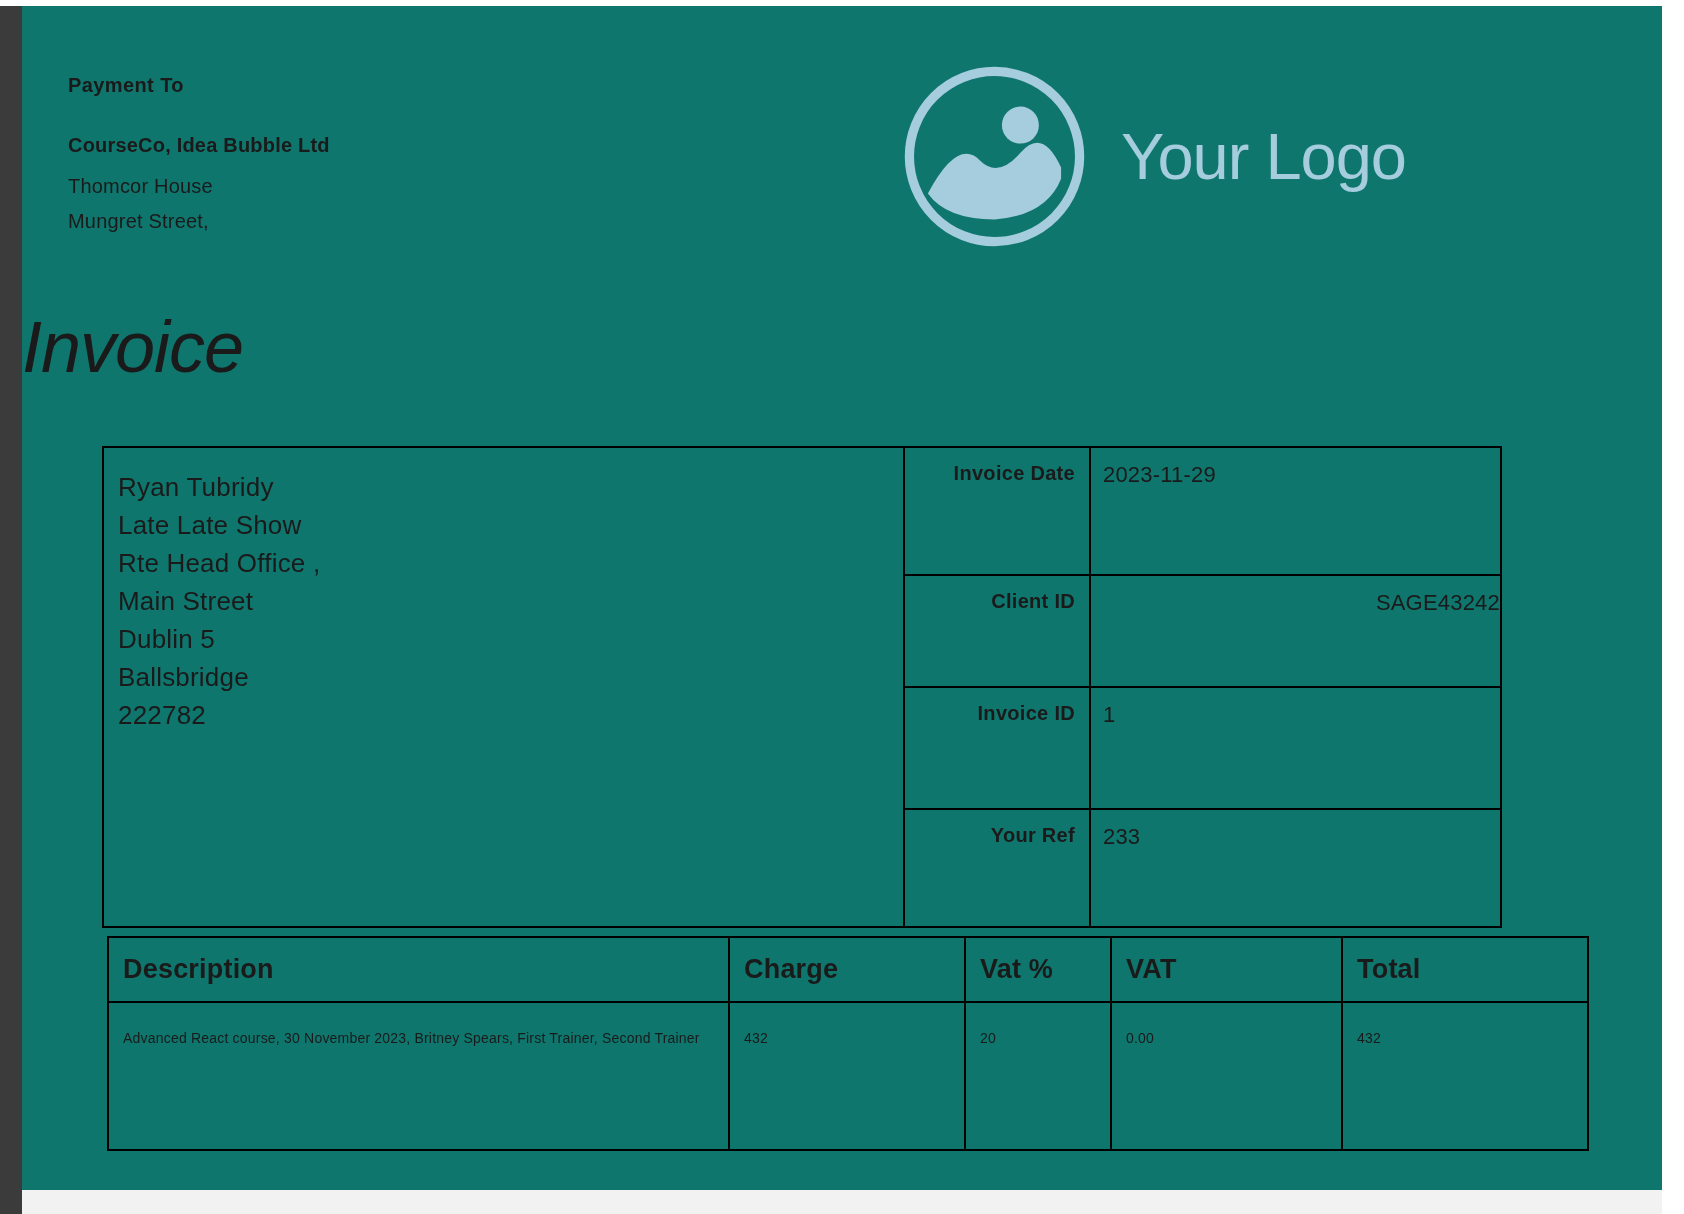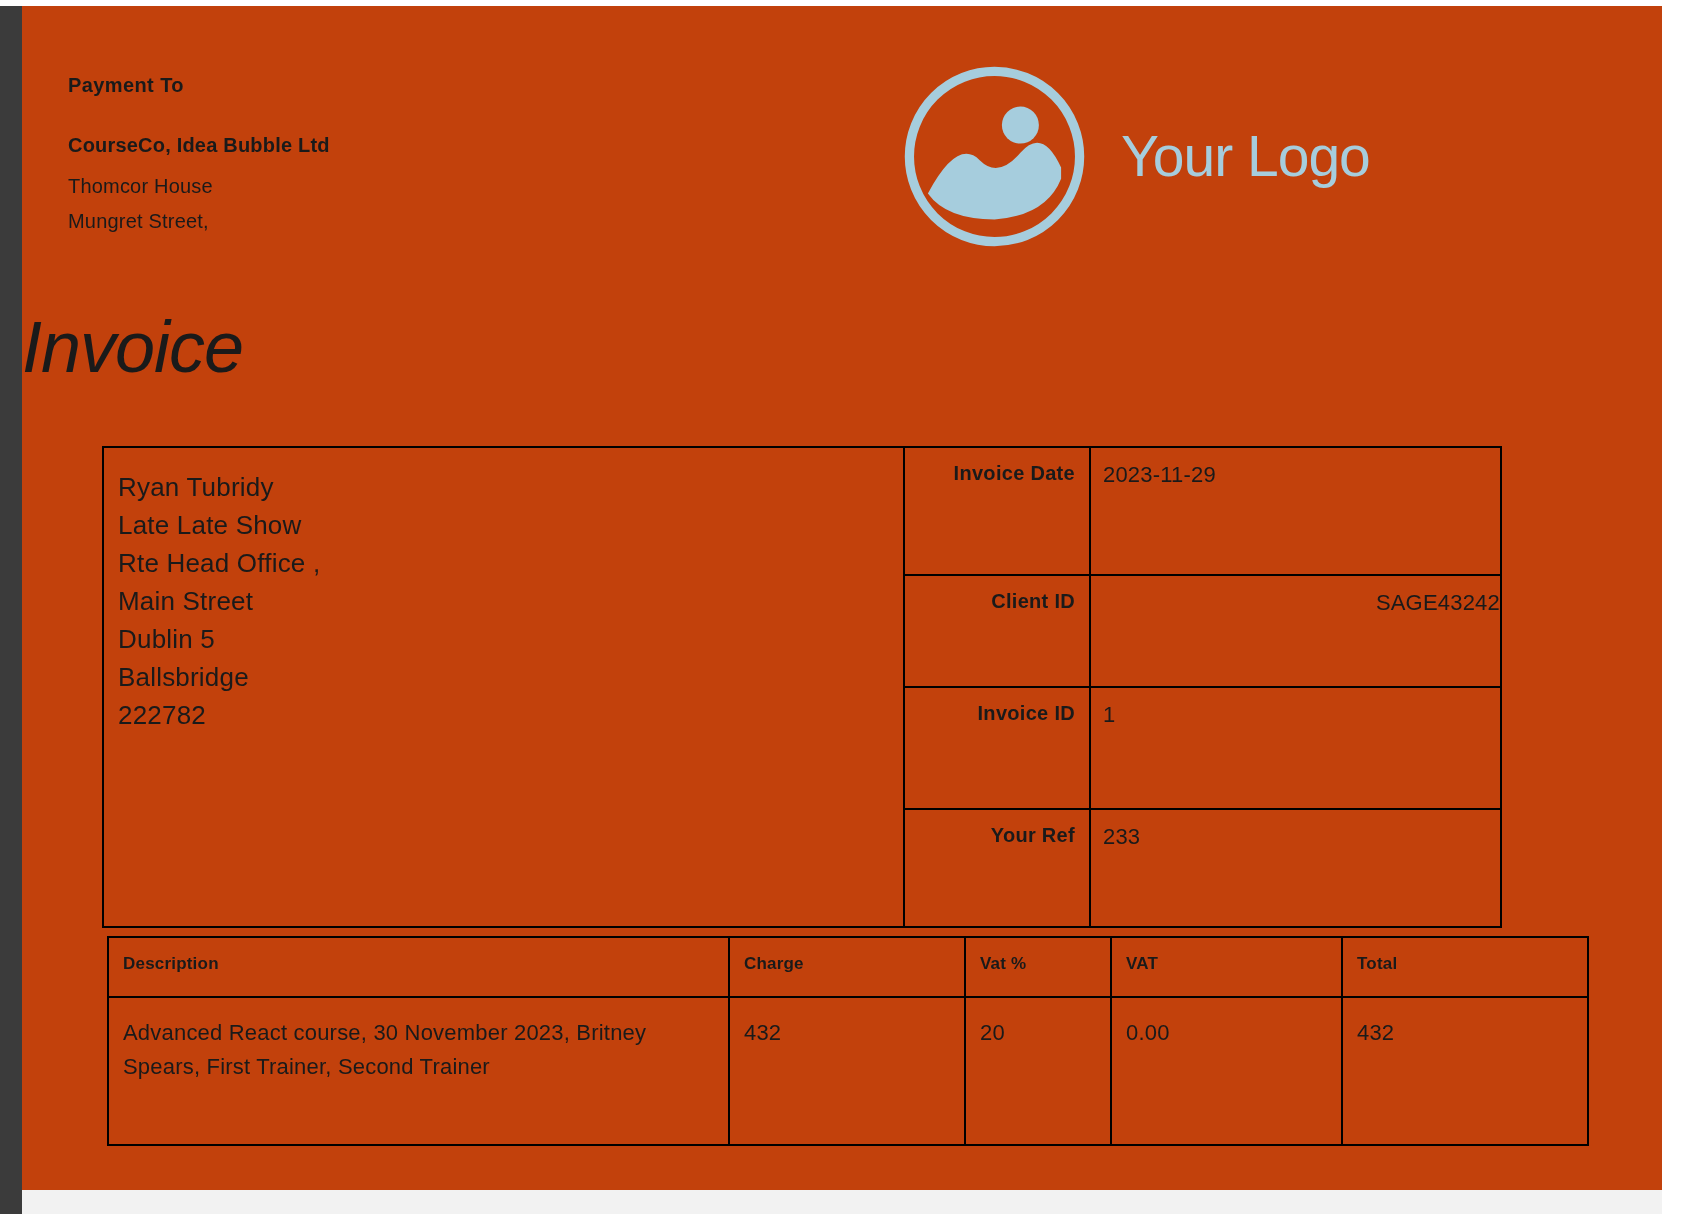--- a/index.html
+++ b/index.html
@@ -30,21 +30,21 @@
     width: 1684px;
     height: 6px;
     background: #ffffff;
   }
   .page {
     position: absolute;
     left: 22px;
     top: 6px;
     width: 1640px;
     height: 1190px;
-    background: #c2410c;
+    background: #0f766e;
     box-sizing: border-box;
     padding-left: 40px;
   }
   .sheet-bottom {
     position: absolute;
     left: 22px;
     top: 1190px;
     width: 1640px;
     height: 24px;
     background: #f2f2f2;
@@ -90,21 +90,21 @@
     height: 220px;
     display: flex;
     align-items: center;
   }
   .logo-mark {
     width: 185px;
     height: 185px;
     flex: 0 0 185px;
   }
   .logo-text {
-    font-size: 57px;
+    font-size: 65px;
     font-weight: 400;
     color: #a6cddd;
     letter-spacing: -1px;
     margin-left: 34px;
     white-space: nowrap;
     line-height: 1;
   }
 
   .invoice-title {
     position: absolute;
@@ -169,28 +169,28 @@
     border-collapse: collapse;
     table-layout: fixed;
   }
   .items-table th,
   .items-table td {
     border: 2px solid #000;
     text-align: left;
     vertical-align: top;
   }
   .items-table th {
-    font-size: 17px;
+    font-size: 27px;
     font-weight: bold;
     padding: 16px 0 16px 14px;
     letter-spacing: 0.2px;
     height: 26px;
   }
   .items-table td {
-    font-size: 22px;
+    font-size: 14px;
     padding: 18px 0 18px 14px;
     letter-spacing: 0.2px;
     line-height: 34px;
   }
   .col-desc { width: 605px; }
   .col-charge { width: 220px; }
   .col-vatpct { width: 130px; }
   .col-vat { width: 215px; }
   .col-total { width: 230px; }
   .item-row td { height: 110px; }

